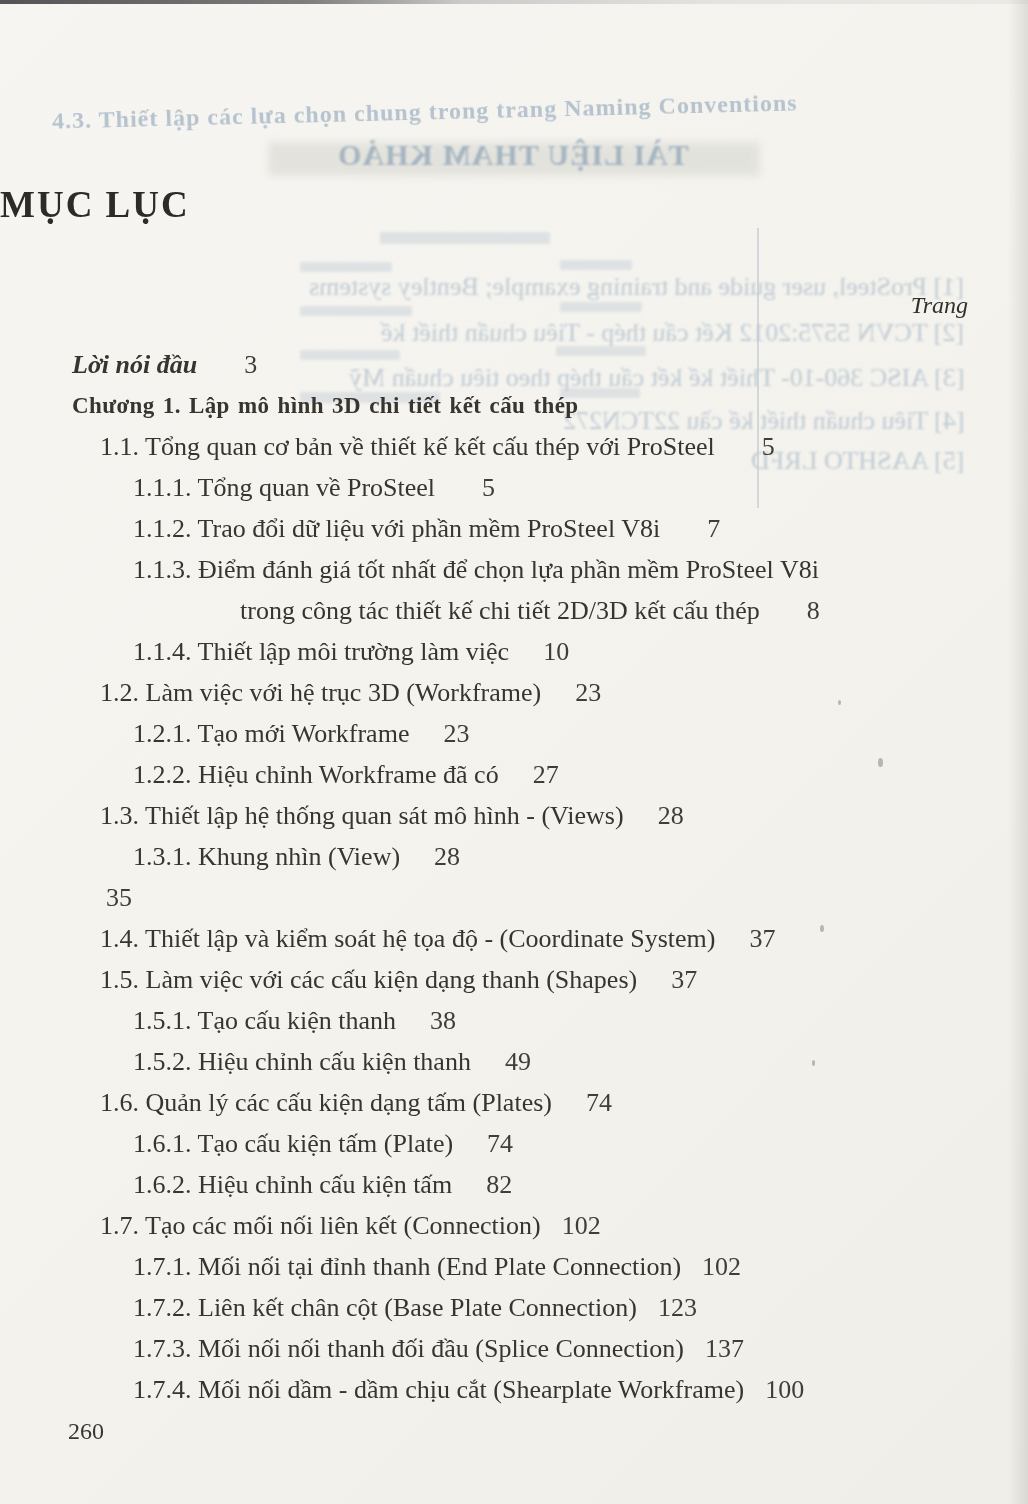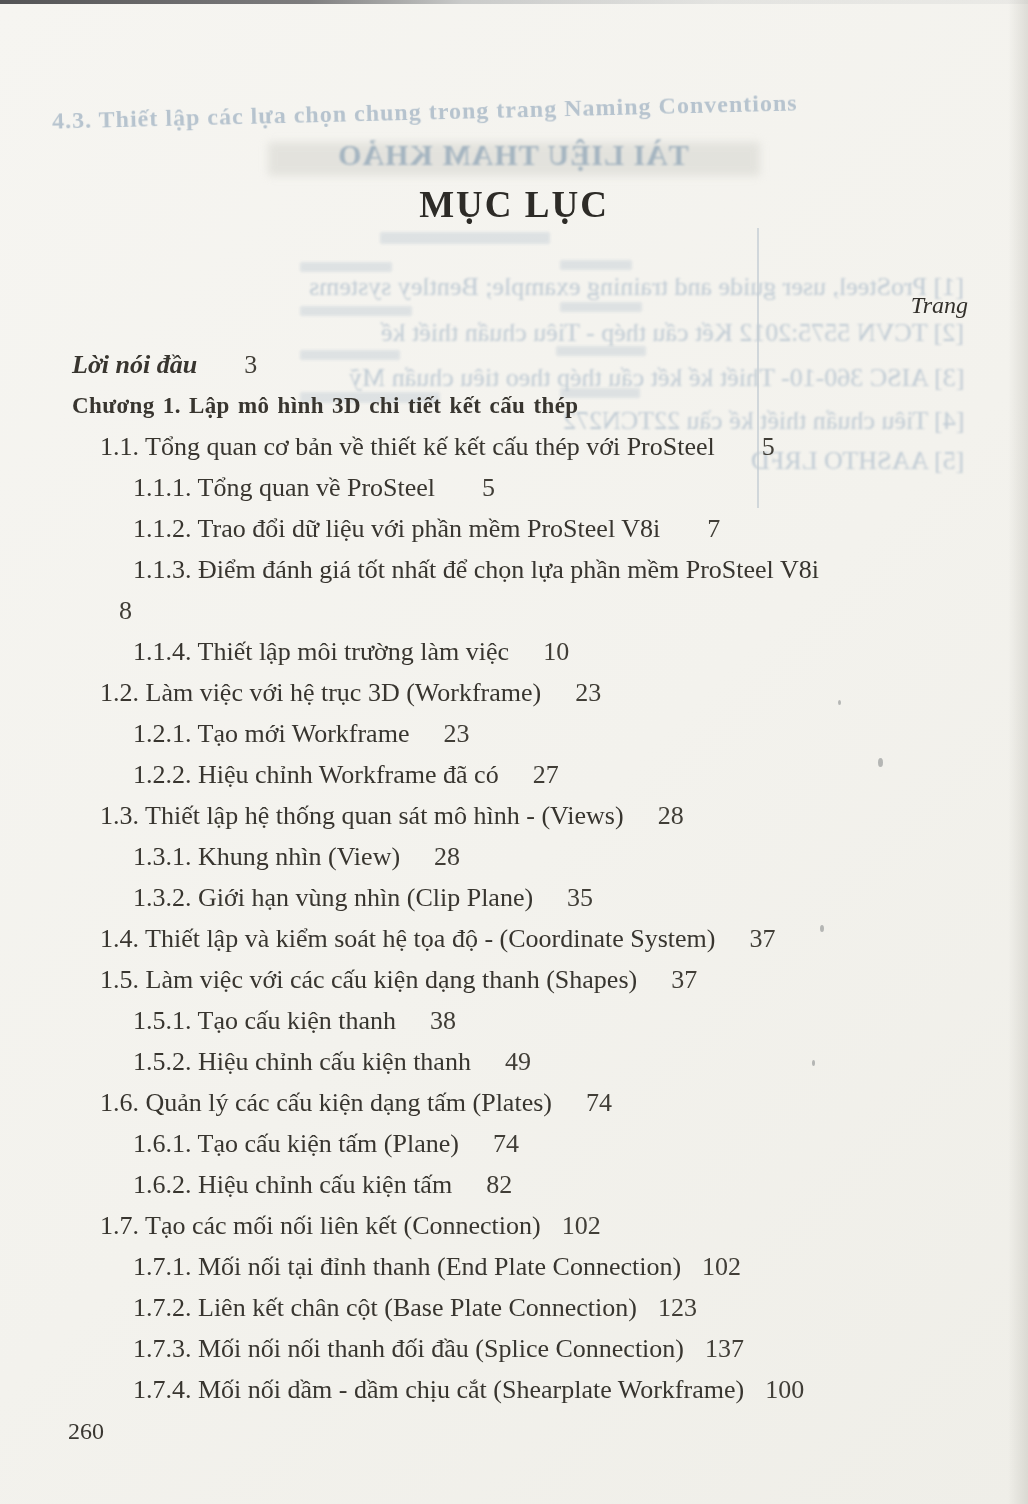--- a/index.html
+++ b/index.html
@@ -51,21 +51,21 @@
     border-radius:2px;
   }
   .bleed-vline {
     position:absolute; left:757px; top:228px; width:2px; height:280px;
     background:#c3ccd3; opacity:.7; filter:blur(.5px);
   }
 
   
   .doc-title {
     position:absolute; top:183px; left:0; width:100%;
-    text-align:center; font-size:37px; font-weight:bold;
+    text-align:left; font-size:37px; font-weight:bold;
     letter-spacing:2px; color:#2d2b27;
   }
   .trang-header {
     position:absolute; top:292px; right:60px;
     font-size:24px; font-style:italic; color:#33302b;
   }
   .toc {
     position:absolute; top:344px; left:72px; right:58px;
   }
   .toc-row {
@@ -141,20 +141,21 @@
       </div>
       <div class="toc-row level-2">
         <span class="toc-label">1.1.2. Trao đổi dữ liệu với phần mềm ProSteel V8i</span>
         <span class="toc-page">7</span>
       </div>
       <div class="toc-row level-2">
         <span class="toc-label">1.1.3. Điểm đánh giá tốt nhất để chọn lựa phần mềm ProSteel V8i</span>
         <span class="toc-page"></span>
       </div>
       <div class="toc-row level-2 cont">
+        <span class="toc-label">trong công tác thiết kế chi tiết 2D/3D kết cấu thép</span>
         <span class="toc-page">8</span>
       </div>
       <div class="toc-row level-2">
         <span class="toc-label">1.1.4. Thiết lập môi trường làm việc</span>
         <span class="toc-page">10</span>
       </div>
       <div class="toc-row level-1">
         <span class="toc-label">1.2. Làm việc với hệ trục 3D (Workframe)</span>
         <span class="toc-page">23</span>
       </div>
@@ -168,21 +169,20 @@
       </div>
       <div class="toc-row level-1">
         <span class="toc-label">1.3. Thiết lập hệ thống quan sát mô hình - (Views)</span>
         <span class="toc-page">28</span>
       </div>
       <div class="toc-row level-2">
         <span class="toc-label">1.3.1. Khung nhìn (View)</span>
         <span class="toc-page">28</span>
       </div>
       <div class="toc-row level-2">
-        <span class="toc-label">1.3.2. Giới hạn vùng nhìn (Clip Plane)</span>
         <span class="toc-page">35</span>
       </div>
       <div class="toc-row level-1">
         <span class="toc-label">1.4. Thiết lập và kiểm soát hệ tọa độ - (Coordinate System)</span>
         <span class="toc-page">37</span>
       </div>
       <div class="toc-row level-1">
         <span class="toc-label">1.5. Làm việc với các cấu kiện dạng thanh (Shapes)</span>
         <span class="toc-page">37</span>
       </div>
@@ -192,21 +192,21 @@
       </div>
       <div class="toc-row level-2">
         <span class="toc-label">1.5.2. Hiệu chỉnh cấu kiện thanh</span>
         <span class="toc-page">49</span>
       </div>
       <div class="toc-row level-1">
         <span class="toc-label">1.6. Quản lý các cấu kiện dạng tấm (Plates)</span>
         <span class="toc-page">74</span>
       </div>
       <div class="toc-row level-2">
-        <span class="toc-label">1.6.1. Tạo cấu kiện tấm (Plane)</span>
+        <span class="toc-label">1.6.1. Tạo cấu kiện tấm (Plate)</span>
         <span class="toc-page">74</span>
       </div>
       <div class="toc-row level-2">
         <span class="toc-label">1.6.2. Hiệu chỉnh cấu kiện tấm</span>
         <span class="toc-page">82</span>
       </div>
       <div class="toc-row level-1">
         <span class="toc-label">1.7. Tạo các mối nối liên kết (Connection)</span>
         <span class="toc-page">102</span>
       </div>

